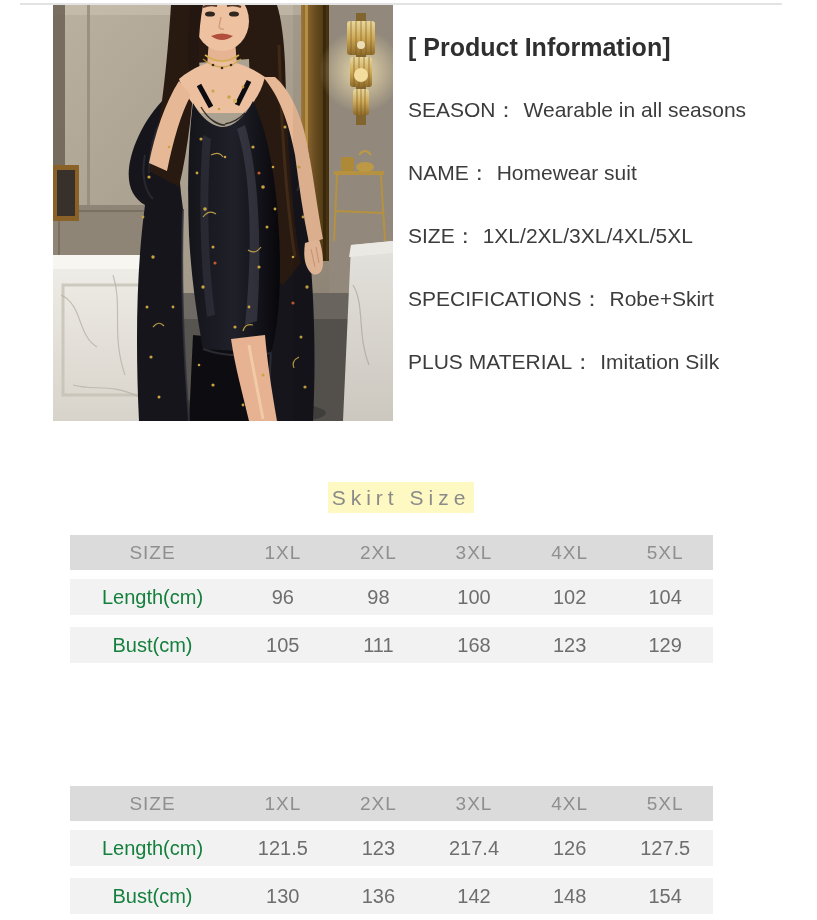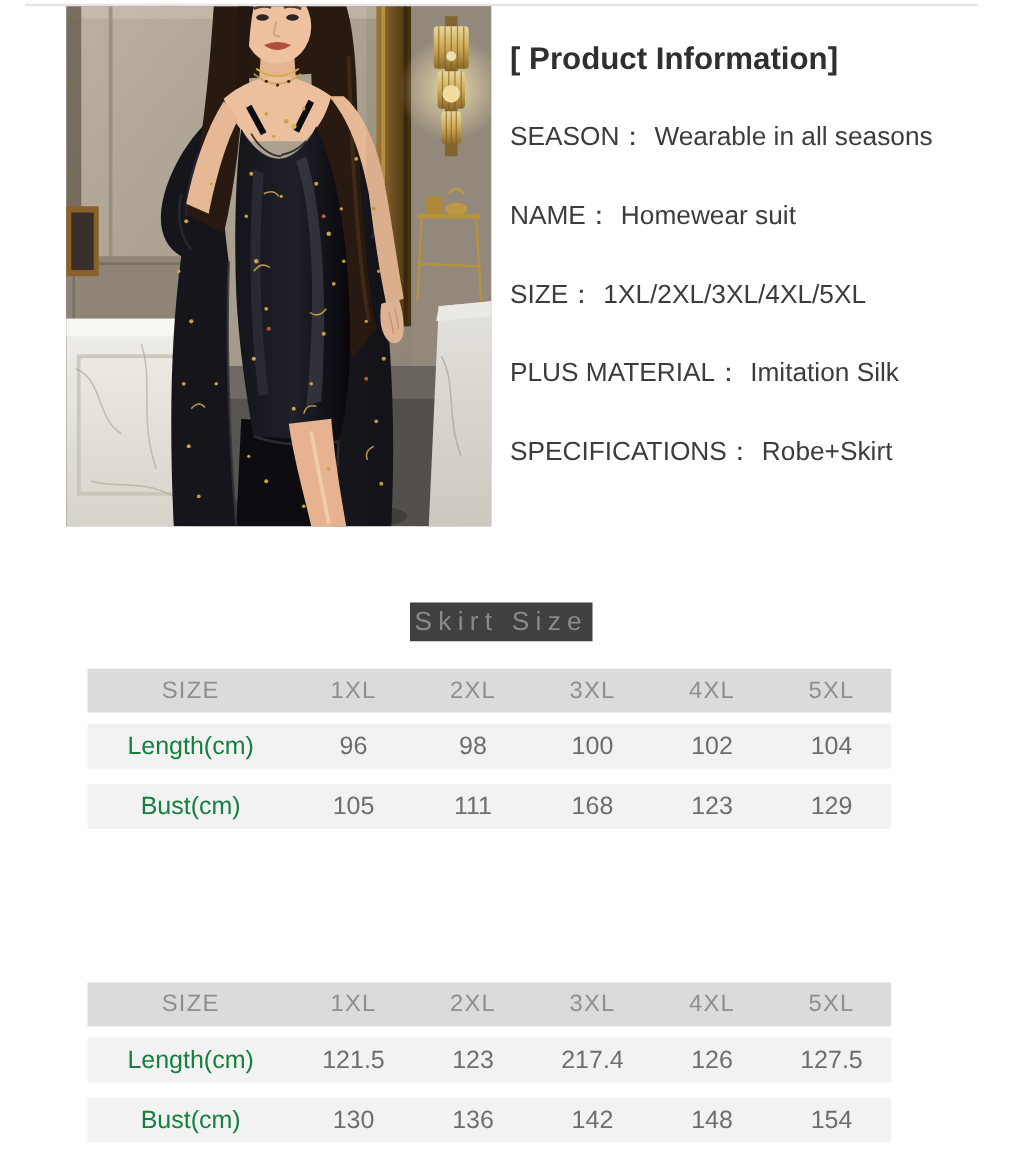--- a/index.html
+++ b/index.html
@@ -12,21 +12,21 @@
   .photo svg{display:block;}
 
   .info{position:absolute;left:408px;top:30px;width:400px;}
   .info-title{font-size:25px;font-weight:700;color:#2f2f2f;line-height:34px;margin:0 0 34px 0;}
   .info-row{font-size:21px;color:#3c3c3c;line-height:24px;margin-bottom:39px;white-space:nowrap;}
   .info-label{color:#3c3c3c;}
   .info-value{margin-left:7px;color:#3c3c3c;}
 
   .size-band{
     position:absolute;left:328px;width:146px;height:31px;line-height:31px;
-    background:#404040;color:#8a8a8a;font-size:21px;letter-spacing:5px;
+    background:#fef9c3;color:#8a8a8a;font-size:21px;letter-spacing:5px;
     text-align:center;white-space:nowrap;
   }
   .band-skirt{top:482px;}
   .band-robe{top:732px;}
 
   .size-table{position:absolute;left:70px;width:643px;}
   .table-skirt{top:535px;}
   .table-robe{top:786px;}
   .t-header,.t-row{
     display:grid;grid-template-columns:165px repeat(5,1fr);
@@ -241,24 +241,24 @@
     <div class="info-row">
       <span class="info-label">SEASON：</span><span class="info-value">Wearable in all seasons</span>
     </div>
     <div class="info-row">
       <span class="info-label">NAME：</span><span class="info-value">Homewear suit</span>
     </div>
     <div class="info-row">
       <span class="info-label">SIZE：</span><span class="info-value">1XL/2XL/3XL/4XL/5XL</span>
     </div>
     <div class="info-row">
+      <span class="info-label">SPECIFICATIONS：</span><span class="info-value">Robe+Skirt</span>
+    </div>
+    <div class="info-row">
       <span class="info-label">PLUS MATERIAL：</span><span class="info-value">Imitation Silk</span>
-    </div>
-    <div class="info-row">
-      <span class="info-label">SPECIFICATIONS：</span><span class="info-value">Robe+Skirt</span>
     </div>
   </div>
 
   <div class="size-band band-skirt">Skirt Size</div>
   <div class="size-table table-skirt">
     <div class="t-header">
       <span>SIZE</span>
       <span>1XL</span>
       <span>2XL</span>
       <span>3XL</span>

